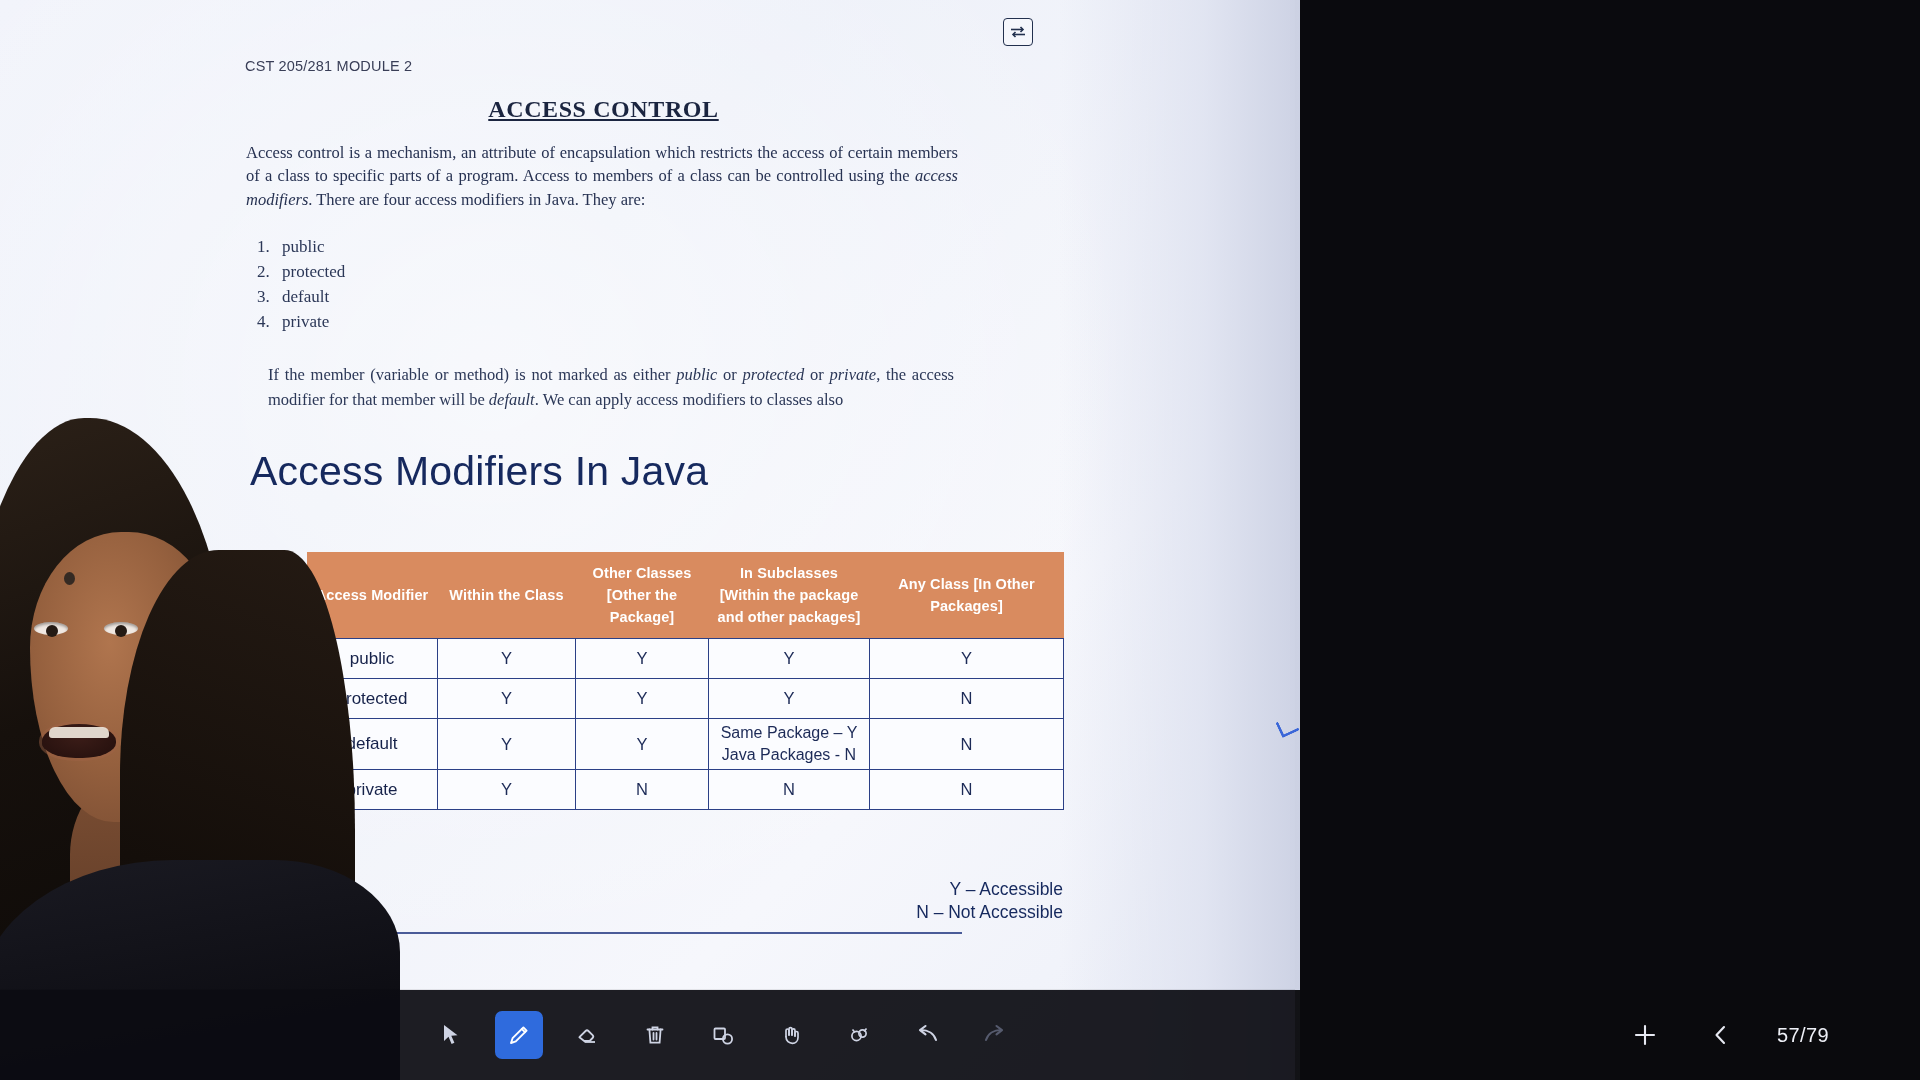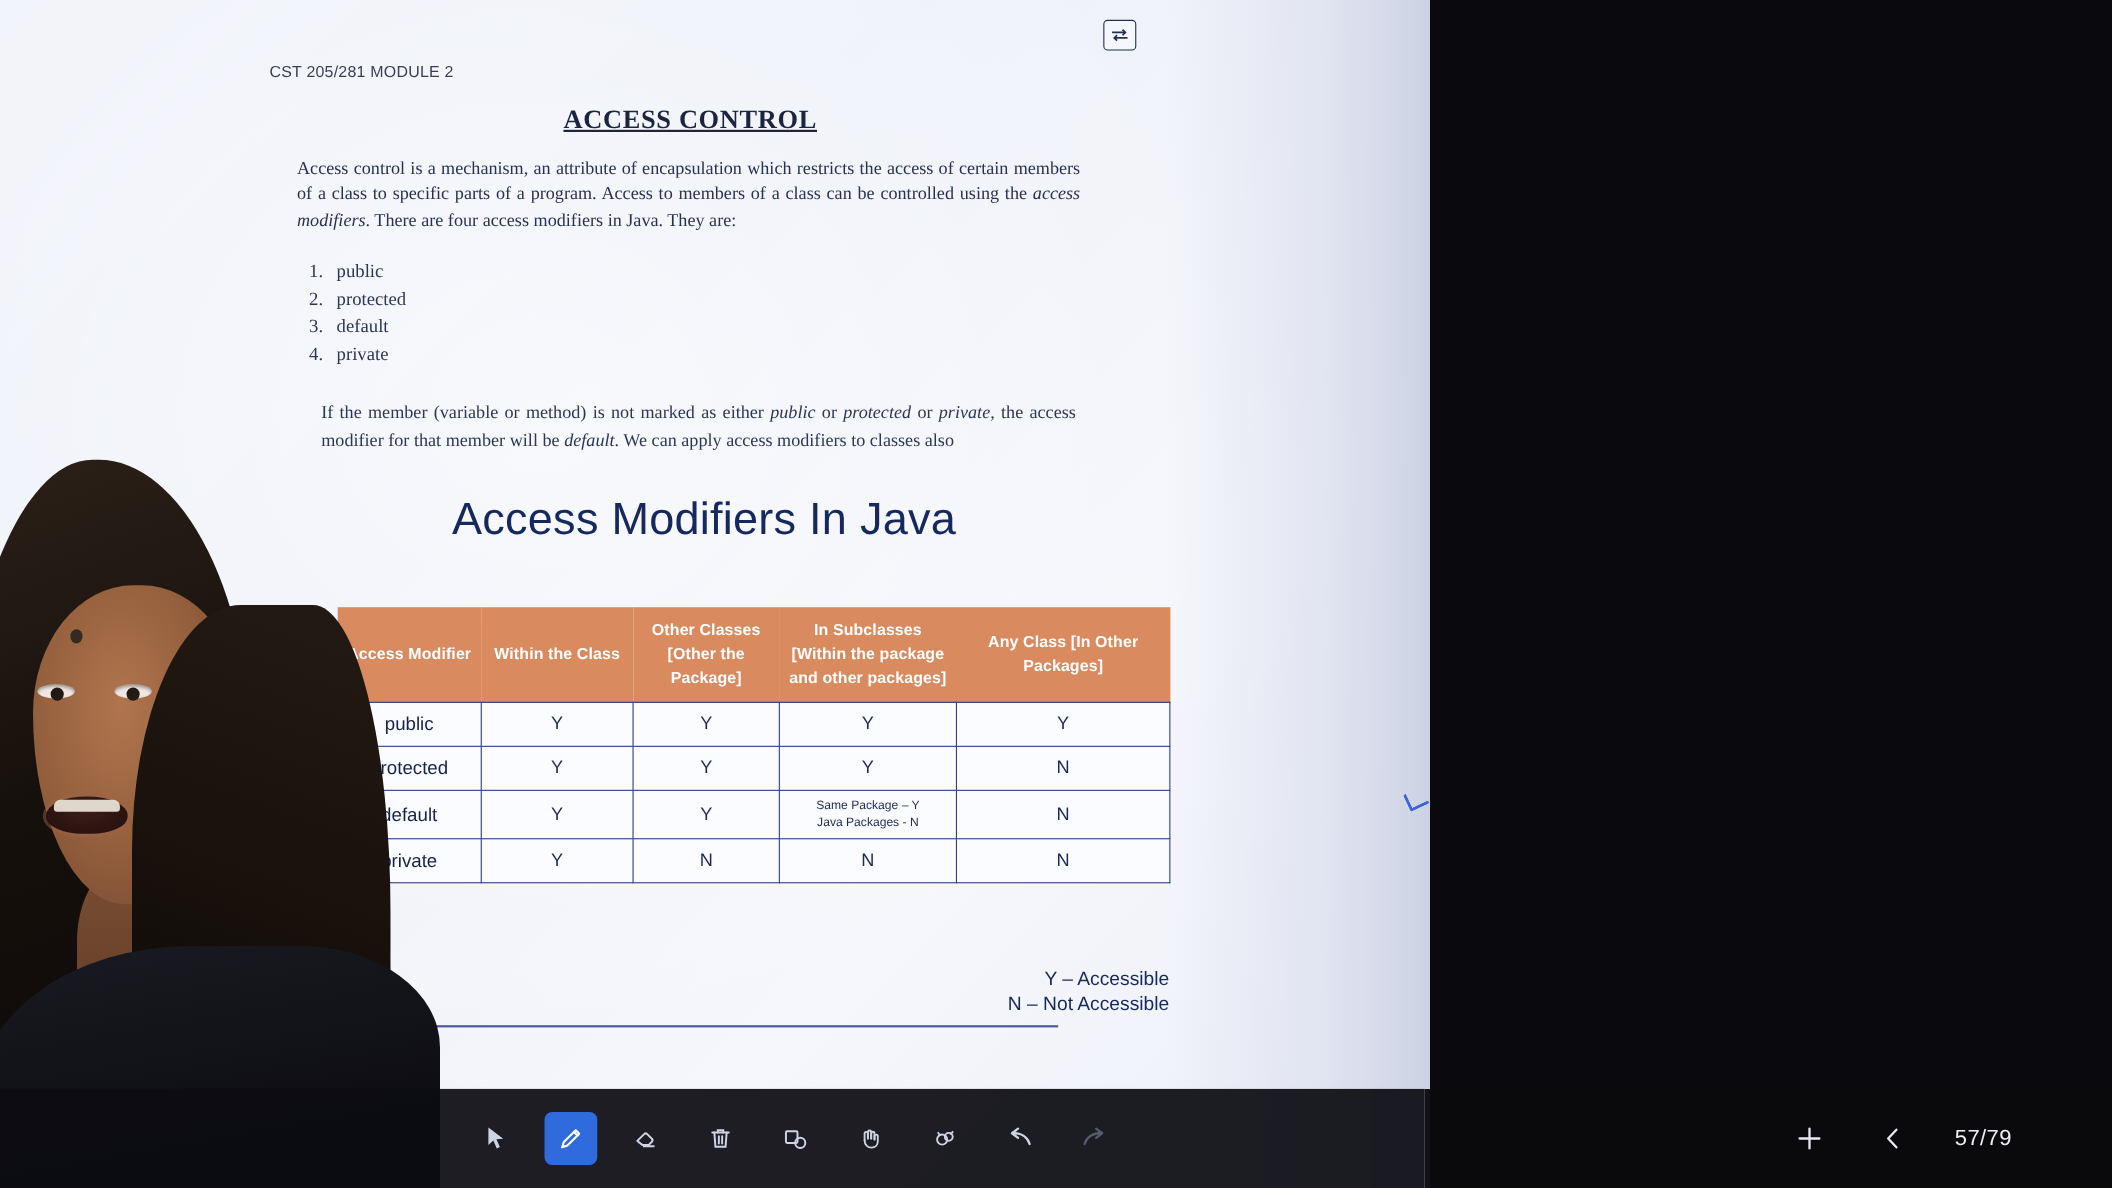--- a/index.html
+++ b/index.html
@@ -73,21 +73,20 @@
   }
   .header-icon svg { display:block; }
 
   
   .doc {
     position: absolute;
     left: 246px; top: 96px;
     width: 715px;
     color: #1f2a44;
     font-family: "Liberation Serif", serif;
-    margin-left: 24px;
   }
   .doc-title {
     text-align: center;
     font-weight: bold;
     font-size: 24px;
     letter-spacing: .6px;
     text-decoration: underline;
     color: #1b2540;
     margin: 0 0 18px 0;
   }
@@ -118,21 +117,20 @@
     line-height: 1.5;
     text-align: justify;
     color: #2b3757;
   }
 
   
   .big-title {
     position: absolute;
     left: 250px; top: 448px;
     width: 780px;
-    text-align: center;
     font-size: 41px;
     color: #16295e;
     font-family: "Liberation Sans", sans-serif;
     font-weight: 400;
     letter-spacing: .2px;
   }
 
   
   .tbl-wrap {
     position: absolute;
@@ -168,21 +166,21 @@
     text-align: center;
     font-size: 16.5px;
     color: #1c2a57;
     background: #fbfcff;
   }
   table.access tbody td.mod {
     font-size: 17px;
     color: #16224a;
   }
   table.access tbody td.ynsmall {
-    font-size: 11px;
+    font-size: 16px;
     line-height: 1.38;
     color: #1c2a57;
     padding: 3px 2px;
   }
 
   .legend {
     position: absolute;
     left: 306px; top: 878px;
     width: 757px;
     text-align: right;

